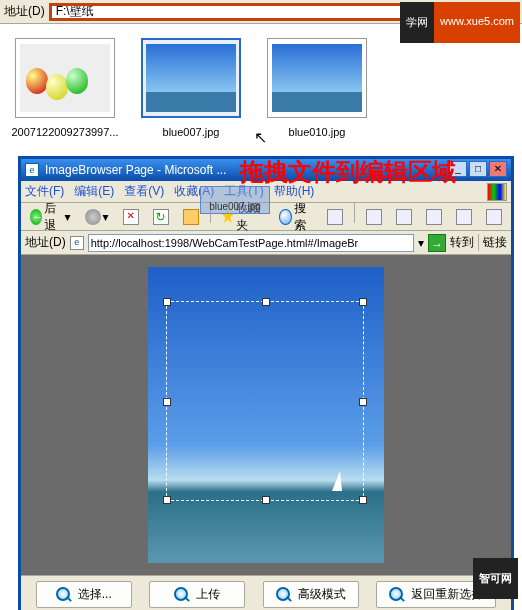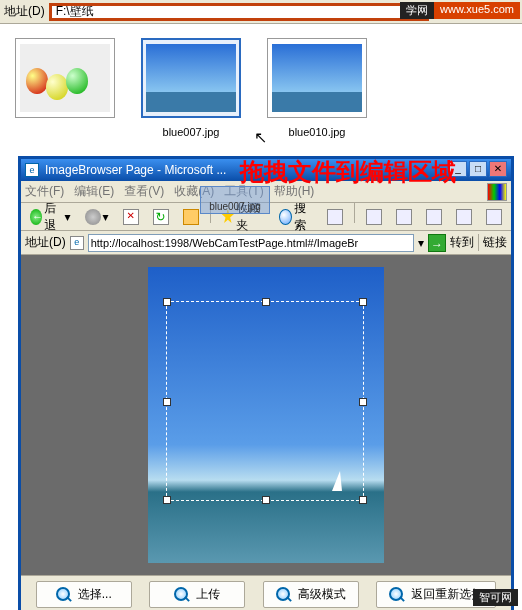--- a/index.html
+++ b/index.html
@@ -2,21 +2,21 @@
 <html><head>
 <meta charset="utf-8">
 <style>
 * { margin: 0; padding: 0; box-sizing: border-box; font-family: "SimSun", Arial, sans-serif; font-size: 12px; }
 body { width: 522px; height: 610px; background: #fff; position: relative; overflow: hidden; }
 
 .top-bar { display: flex; align-items: center; height: 24px; background: #ece9d8; border-bottom: 1px solid #aca899; padding: 0 4px; position: relative; }
 .top-bar label { margin-right: 4px; }
 .top-bar input { height: 18px; flex: 0 0 380px; border: 3px solid #c2410c; padding: 0 4px; background: #fff; }
 .top-badges { position: absolute; right: 2px; top: 2px; display: flex; gap: 0; }
-.badge { color: #fff; padding: 1px 6px; font-size: 11px; }
+.badge { color: #fff; padding: 13px 6px; font-size: 11px; }
 .badge.dark { background: #222; }
 .badge.red { background: #d84000; }
 
 .thumbs { display: flex; gap: 16px; padding: 14px 10px 4px 10px; background: #fff; height: 146px; }
 .thumb { width: 110px; text-align: center; }
 .thumb .frame { width: 100px; height: 80px; border: 1px solid #999; margin: 0 auto 8px; display: flex; align-items: center; justify-content: center; background: #fff; }
 .thumb.selected .frame { border: 2px solid #2a6ac0; background: #e8f0fb; }
 .thumb .frame .img { width: 90px; height: 68px; }
 .thumb .name { font-size: 11px; color: #000; white-space: nowrap; overflow: hidden; }
 
@@ -32,21 +32,21 @@
 .ie-window { position: absolute; left: 18px; top: 156px; width: 496px; height: 454px; border: 3px solid #0a4da8; background: #fff; box-shadow: 0 0 0 1px #000 inset; }
 .titlebar { height: 22px; background: linear-gradient(#3a8fef, #0a4da8); display: flex; align-items: center; padding: 0 4px; color: #fff; font-size: 11px; position: relative; }
 .titlebar .ico { width: 14px; height: 14px; background: #fff; border: 1px solid #06a; margin-right: 6px; font-size: 9px; color: #06a; text-align: center; line-height: 12px; }
 .win-btns { position: absolute; right: 4px; top: 2px; display: flex; gap: 2px; }
 .win-btn { width: 18px; height: 16px; background: #c8ddf6; border: 1px solid #2a6ac0; font-size: 10px; line-height: 14px; text-align: center; color: #000; }
 .win-btn.close { background: #e77; }
 
 .annot { position: absolute; left: 240px; top: 156px; color: #f00; font-size: 24px; font-weight: bold; z-index: 20; pointer-events: none; }
 
 .menubar { height: 22px; background: #ece9d8; border-bottom: 1px solid #aca899; display: flex; align-items: center; padding: 0 4px; gap: 10px; position: relative; }
-.menubar span { color: #737373; text-align: right; }
+.menubar span { color: #1d4ed8; text-align: right; }
 .ie-logo { position: absolute; right: 4px; top: 2px; width: 20px; height: 18px; background: linear-gradient(90deg, #f00, #0c0, #00f, #ff0); border: 1px solid #999; }
 .drag-ghost { position: absolute; left: 200px; top: 186px; width: 70px; height: 28px; background: rgba(120,160,220,0.5); border: 1px solid #5a88c8; z-index: 15; pointer-events: none; font-size: 10px; color: #333; padding-top: 14px; text-align: center; }
 
 .toolbar { height: 28px; background: #ece9d8; border-bottom: 1px solid #aca899; display: flex; padding: 0 4px; gap: 4px; }
 .tbtn { display: flex; align-items: center; gap: 2px; padding: 2px 4px; border: 1px solid transparent; }
 .tico { width: 16px; height: 16px; display: inline-block; }
 .back-ico { background: radial-gradient(circle, #8e8, #0a0); border-radius: 50%; position: relative; }
 .back-ico::after { content: "←"; position: absolute; color: #fff; font-size: 11px; left: 2px; top: 0; }
 .fwd-ico { background: radial-gradient(circle, #ccc, #888); border-radius: 50%; }
 .stop-ico { background: #fff; border: 1px solid #888; position: relative; }
@@ -67,21 +67,21 @@
 .sailboat { position: absolute; right: 42px; bottom: 72px; width: 0; height: 0; border-left: 8px solid transparent; border-right: 2px solid transparent; border-bottom: 20px solid #fff; }
 .crop { position: absolute; border: 1px dashed #fff; }
 .handle { position: absolute; width: 8px; height: 8px; background: #fff; border: 1px solid #333; }
 
 .btnrow { height: 38px; background: #ece9d8; border-top: 1px solid #aca899; display: flex; align-items: center; justify-content: space-around; padding: 0 6px; }
 .action-btn { display: flex; align-items: center; gap: 6px; background: #fdfdfb; border: 1px solid #aca899; padding: 4px 12px; border-radius: 2px; min-width: 96px; justify-content: center; }
 .mag { width: 16px; height: 16px; position: relative; }
 .mag::before { content: ""; position: absolute; width: 10px; height: 10px; border: 2px solid #06a; border-radius: 50%; background: radial-gradient(circle, #fff, #8cf); }
 .mag::after { content: ""; position: absolute; width: 6px; height: 2px; background: #06a; transform: rotate(45deg); left: 10px; top: 11px; }
 
-.watermark { position: absolute; right: 4px; bottom: 4px; display: flex; z-index: 30; }
+.watermark { position: absolute; right: 4px; bottom: 11px; display: flex; z-index: 30; font-weight: bold; }
 .cursor { position: absolute; left: 254px; top: 128px; z-index: 25; font-size: 16px; color: #000; pointer-events: none; }
 </style>
 </head>
 <body>
 
 <div class="top-bar">
   <label>地址(D)</label>
   <input type="text" value="F:\壁纸" style="">
   <div class="top-badges">
     <span class="badge dark">学网</span>
@@ -91,20 +91,21 @@
 
 <div class="thumbs">
   <div class="thumb">
     <div class="frame">
         <div class="img apples">
           <span class="apple r"></span>
           <span class="apple y"></span>
           <span class="apple g"></span>
         </div>
       </div>
+    <div class="name">2007122009273997...</div>
   </div>
   <div class="thumb selected">
     <div class="frame">
         <div class="img sky"></div>
       </div>
     <div class="name">blue007.jpg</div>
   </div>
   <div class="thumb">
     <div class="frame">
         <div class="img sky"></div>

